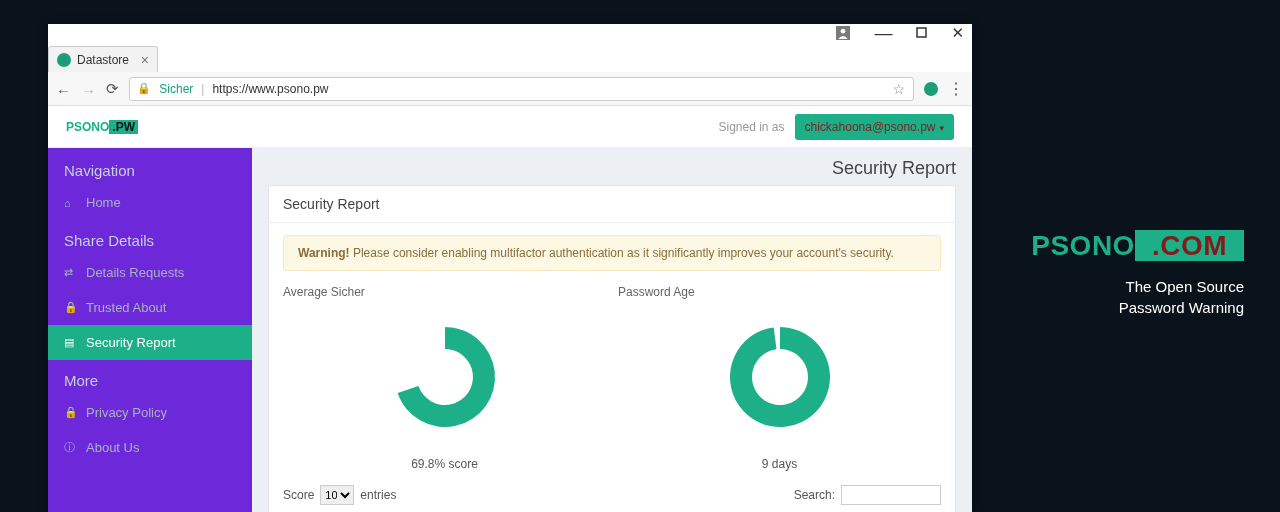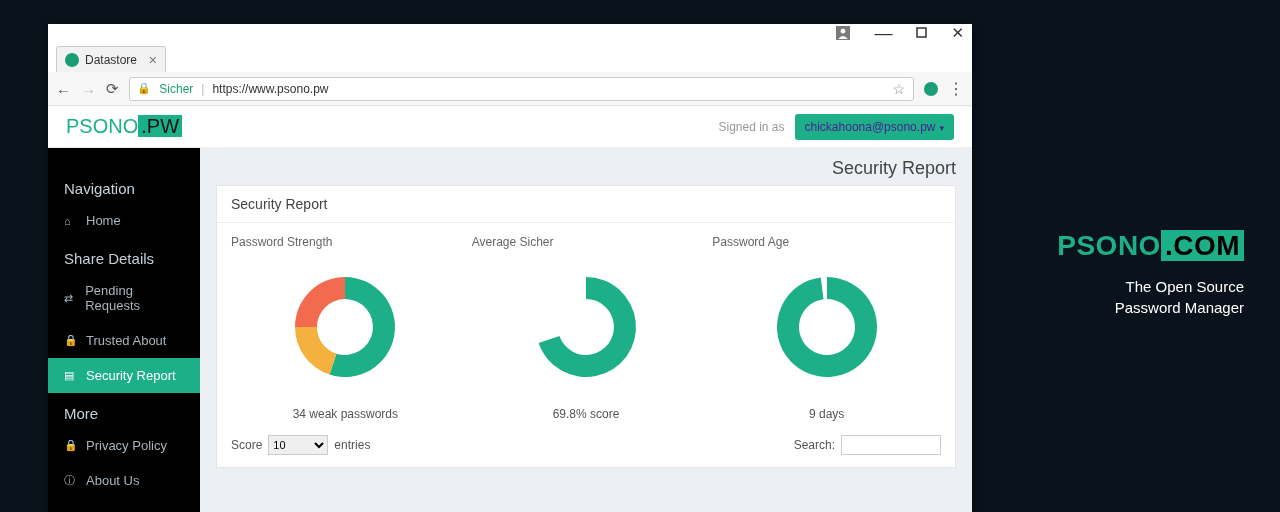--- a/index.html
+++ b/index.html
@@ -1,63 +1,63 @@
 <!DOCTYPE html>
 <html><head>
 <meta charset="utf-8">
 <style>
 *{margin:0;padding:0;box-sizing:border-box;font-family:Arial,Helvetica,sans-serif}
 body{background:#0a121b;width:1280px;height:512px;overflow:hidden;position:relative}
 .window{position:absolute;left:48px;top:24px;width:924px;height:488px;background:#fff;box-shadow:0 2px 10px rgba(0,0,0,.4)}
 .titlebar{height:18px;background:#fff;display:flex;justify-content:flex-end;align-items:center;padding-right:8px;gap:24px}
 .titlebar .box{width:14px;height:14px;background:#7a7a7a;display:flex;align-items:center;justify-content:center}
 .sysicon{width:12px;height:12px;display:inline-block}
-.tabbar{height:30px;background:#fff;display:flex;align-items:flex-end;padding-left:8px}
+.tabbar{height:30px;background:#fff;display:flex;align-items:flex-end;}
 .tab{background:#f2f2f2;border:1px solid #ccc;border-bottom:none;border-radius:3px 3px 0 0;height:26px;padding:0 28px 0 8px;display:flex;align-items:center;gap:6px;font-size:12px;color:#333;position:relative}
 .tab .favicon{width:14px;height:14px;border-radius:50%;background:#1b9e77;display:inline-block}
 .tab .close{position:absolute;right:8px;font-size:14px;color:#777}
 .urlbar{height:34px;background:#f7f7f7;border-bottom:1px solid #e0e0e0;display:flex;align-items:center;padding:0 8px;gap:10px}
 .navicon{color:#555;font-size:15px}
 .navicon.disabled{color:#bbb}
 .url-input{flex:1;height:24px;border:1px solid #ccc;border-radius:3px;background:#fff;display:flex;align-items:center;padding:0 8px;gap:8px;font-size:12px;color:#333}
 .lock{color:#1b9e77;font-size:11px}
 .url-star{color:#888;font-size:14px;margin-left:auto}
 .url-ext{width:14px;height:14px;border-radius:50%;background:#1b9e77}
 .menu-dots{font-size:16px;color:#555}
 .appheader{height:42px;background:#fff;display:flex;align-items:center;padding:0 18px;border-bottom:1px solid #eee}
-.logo{font-weight:normal;font-size:20px;color:#1db088}
+.logo{font-weight:bold;font-size:12px;color:#1db088}
 .logo .hl{background:#1db088;color:#0a121b;padding:0 3px}
 .signedin{margin-left:auto;color:#999;font-size:12px;margin-right:10px}
-.userbtn{background:#1db088;color:#4c1d95;border:none;border-radius:3px;padding:6px 10px;font-size:12px}
+.userbtn{background:#1db088;color:#7f1d1d;border:none;border-radius:3px;padding:6px 10px;font-size:12px}
 .userbtn .caret{margin-left:4px;font-size:9px}
 .content{display:flex;height:calc(100% - 124px)}
-.sidebar{width:152px;background:#000000;color:#a8b3bd;padding:20px 0;font-size:13px}
+.sidebar{width:204px;background:#6d28d9;color:#a8b3bd;padding:2px 0;font-size:13px}
 .sidebar .heading{padding:6px 16px;color:#c5d0da;font-size:15px;margin-top:6px}
 .sidebar .item{padding:10px 16px;display:flex;align-items:center;gap:10px;cursor:pointer}
 .sidebar .item.active{background:#1db088;color:#fff}
 .sidebar .ico{width:12px;display:inline-block;font-size:11px}
 .main{flex:1;background:#ecf0f5;padding:10px 16px;overflow:hidden}
 .page-title{text-align:right;color:#444;font-size:18px;font-weight:normal;margin-bottom:6px}
 .panel{background:#fff;border:1px solid #e5e5e5}
 .panel-heading{padding:10px 14px;border-bottom:1px solid #eee;color:#444;font-size:14px}
 .panel-body{padding:12px 14px}
 .alert{background:#fcf8e3;border:1px solid #f5e8c1;color:#8a6d3b;padding:10px 14px;font-size:12px;border-radius:3px;margin-bottom:14px}
 .alert b{color:#8a6d3b}
 .charts{display:flex;gap:12px}
 .chart{flex:1;text-align:center}
 .chart-title{font-size:12px;color:#666;text-align:left;margin-bottom:8px}
 .donut{width:140px;height:140px;margin:0 auto}
 .chart-caption{font-size:12px;color:#555;margin-top:6px}
 .table-controls{display:flex;align-items:center;margin-top:14px;font-size:12px;color:#555;gap:6px}
-.entries-select{border:1px solid #ccc;height:20px;font-size:11px;width:60px}
+.entries-select{border:1px solid #ccc;height:20px;font-size:11px;width:34px}
 .search-label{margin-left:auto}
 .search-input{border:1px solid #ccc;height:20px;width:100px}
 .promo{position:absolute;right:36px;top:230px;text-align:right;color:#fff}
 .promo-logo{font-weight:bold;font-size:28px;color:#1db088;letter-spacing:.5px}
-.promo-logo .box{background:#1db088;color:#000000;padding:0 4px}
+.promo-logo .box{background:#1db088;color:#7f1d1d;padding:0 17px}
 .promo-tag{font-size:15px;margin-top:14px;line-height:1.4}
 </style>
 </head>
 <body>
 
 <div class="window">
   <div class="titlebar">
     <span class="box">
         <svg class="sysicon" viewBox="0 0 10 10">
           <circle cx="5" cy="3.5" r="2" fill="#fff"></circle>
@@ -101,21 +101,21 @@
   <div class="content">
     <div class="sidebar">
       <div class="heading">Navigation</div>
       <div class="item">
           <span class="ico">⌂</span>
           <span>Home</span>
         </div>
       <div class="heading">Share Details</div>
       <div class="item">
           <span class="ico">⇄</span>
-          <span>Pending Requests</span>
+          <span>Details Requests</span>
         </div>
       <div class="item">
           <span class="ico">🔒</span>
           <span>Trusted About</span>
         </div>
       <div class="item active">
           <span class="ico">▤</span>
           <span>Security Report</span>
         </div>
       <div class="heading">More</div>
@@ -127,26 +127,22 @@
           <span class="ico">ⓘ</span>
           <span>About Us</span>
         </div>
     </div>
 
     <div class="main">
       <div class="page-title">Security Report</div>
       <div class="panel">
         <div class="panel-heading">Security Report</div>
         <div class="panel-body">
+          <div class="alert"><b>Warning!</b><span> Please consider enabling multifactor authentication as it significantly improves your account's security.</span></div>
           <div class="charts" id="charts">
-              <div class="chart"><div class="chart-title">Password Strength</div><svg class="donut" viewBox="0 0 140 140">
-                  <path d="M 70 20 A 50 50 0 1 1 54.54915028125261 117.55282581475767 L 61.34752415750146 96.6295824562643 A 28 28 0 1 0 70 42 Z" fill="#1db088"></path>
-                  <path d="M 54.54915028125261 117.55282581475767 A 50 50 0 0 1 20 70 L 42 70 A 28 28 0 0 0 61.34752415750146 96.6295824562643 Z" fill="#f4b13e"></path>
-                  <path d="M 20 70 A 50 50 0 0 1 69.99999999999999 20 L 70 42 A 28 28 0 0 0 42 70 Z" fill="#f26b4e"></path>
-                </svg><div class="chart-caption">34 weak passwords</div></div>
               <div class="chart"><div class="chart-title">Average Sicher</div><svg class="donut" viewBox="0 0 140 140">
                   <path d="M 70 20 A 50 50 0 1 1 22.64508475026279 86.04718049036049 L 43.48124746014716 78.98642107460188 A 28 28 0 1 0 70 42 Z" fill="#1db088"></path>
                 </svg><div class="chart-caption">69.8% score</div></div>
               <div class="chart"><div class="chart-title">Password Age</div><svg class="donut" viewBox="0 0 140 140">
                   <path d="M 70 20 A 50 50 0 1 1 63.73333832178477 20.39426493427611 L 66.49066946019947 42.22078836319462 A 28 28 0 1 0 70 42 Z" fill="#1db088"></path>
                 </svg><div class="chart-caption">9 days</div></div>
             </div>
           <div class="table-controls">
             <span>Score</span>
             <select class="entries-select"><option>10</option></select>
@@ -155,14 +151,14 @@
             <input class="search-input" style="">
           </div>
         </div>
       </div>
     </div>
   </div>
 </div>
 
 <div class="promo">
   <div class="promo-logo"><span>PSONO</span><span class="box">.COM</span></div>
-  <div class="promo-tag"><span>The Open Source</span><br><span>Password Manager</span></div>
+  <div class="promo-tag"><span>The Open Source</span><br><span>Password Warning</span></div>
 </div>
 
 </body></html>

